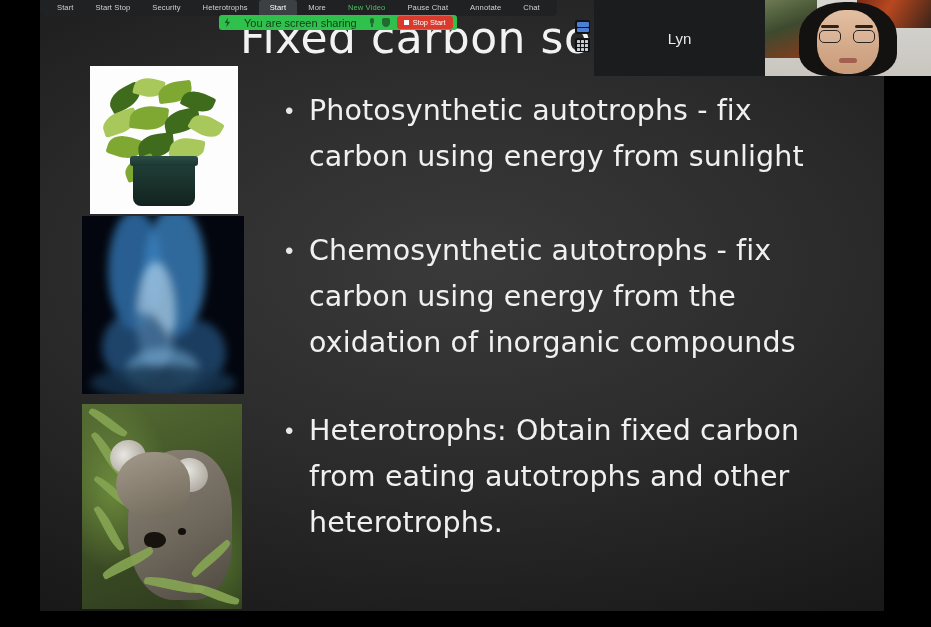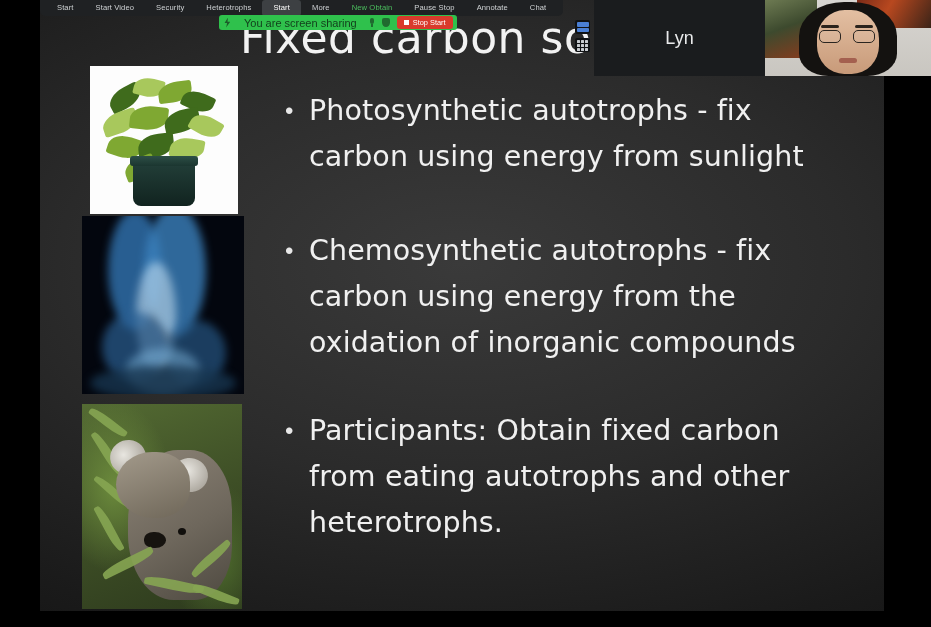--- a/index.html
+++ b/index.html
@@ -165,21 +165,21 @@
     gap:1px;
   }
   .vi.gallery i { background:#c8ccd0; border-radius:.5px; }
 
   
   .tiles { position:absolute; right:0; top:0; height:76px; display:flex; z-index:48; }
   .tile {
     position:relative; height:76px; background:#1a1c1e; overflow:hidden;
   }
   #tile-lyn { width:171px; display:flex; align-items:center; justify-content:center; }
-  .tile-name { color:#e9eaeb; font-size:18px; }
+  .tile-name { color:#e9eaeb; font-size:15px; }
   #tile-self { width:166px; background:#0c0c0c; }
 
   
   .cam-wall { position:absolute; inset:0; background:linear-gradient(180deg,#d8d6d2,#c9c6c0); }
   .poster {
     position:absolute; background:linear-gradient(150deg,#8d3b1f,#49301d);
   }
   #poster-a { left:0; top:0; width:52px; height:58px;
     background:linear-gradient(160deg,#6d7a52 0%,#3d4a2e 45%,#8c3a1c 100%); }
   #poster-b { left:92px; top:0; width:74px; height:28px;
@@ -268,38 +268,38 @@
       <div class="bullet" id="bullet-1">
         <span class="bullet-dot">•</span>
         <span class="bullet-text">Photosynthetic autotrophs - fix carbon using energy from sunlight</span>
       </div>
       <div class="bullet" id="bullet-2">
         <span class="bullet-dot">•</span>
         <span class="bullet-text">Chemosynthetic autotrophs - fix carbon using energy from the oxidation of inorganic compounds</span>
       </div>
       <div class="bullet" id="bullet-3">
         <span class="bullet-dot">•</span>
-        <span class="bullet-text">Participants: Obtain fixed carbon from eating autotrophs and other heterotrophs.</span>
+        <span class="bullet-text">Heterotrophs: Obtain fixed carbon from eating autotrophs and other heterotrophs.</span>
       </div>
     </div>
   </div>
 
   <div class="letterbox" id="lb-left"></div>
   <div class="letterbox" id="lb-right"></div>
   <div id="lb-bottom"></div>
 
   <div class="zoom-toolbar">
     <div class="tb-item">Start</div>
-    <div class="tb-item">Start Video</div>
+    <div class="tb-item">Start Stop</div>
     <div class="tb-item">Security</div>
     <div class="tb-item">Heterotrophs</div>
     <div class="tb-item active">Start</div>
     <div class="tb-item">More</div>
-    <div class="tb-item accent">New Obtain</div>
-    <div class="tb-item">Pause Stop</div>
+    <div class="tb-item accent">New Video</div>
+    <div class="tb-item">Pause Chat</div>
     <div class="tb-item">Annotate</div>
     <div class="tb-item">Chat</div>
   </div>
 
   <div class="share-bar">
     <div class="lightning"></div>
     <div class="share-bar-text">You are screen sharing</div>
     <div class="sb-ico mic"></div>
     <div class="sb-ico shield"></div>
     <div class="stop-share">

